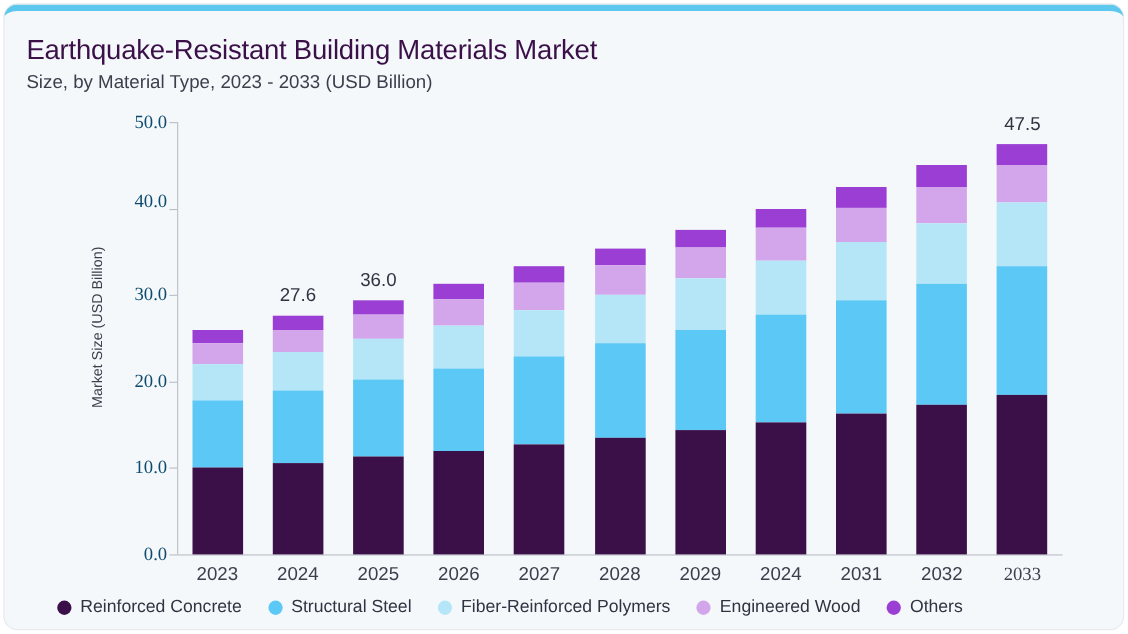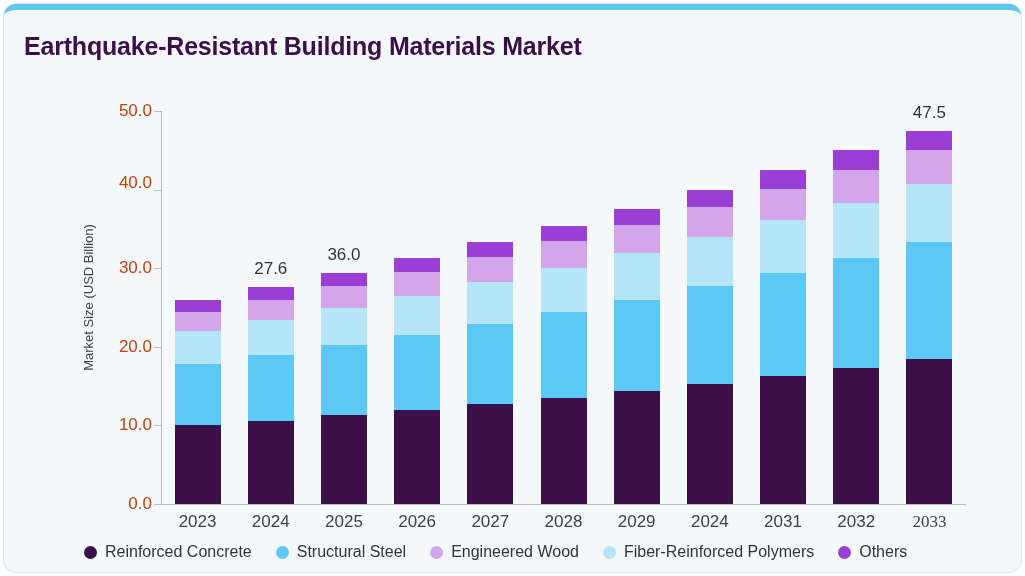--- a/index.html
+++ b/index.html
@@ -15,21 +15,21 @@
     background:#f4f8fb;
     border-radius:12px;
     border-top:6px solid #5cc8ee;
     box-sizing:border-box;
     box-shadow:0 0 0 1px #e3e9ee;
     overflow:hidden;
   }
   
   .title{
     position:absolute;left:20px;top:22px;
-    font-size:25px;font-weight:bold;color:#3b1049;
+    font-size:25px;font-weight:normal;color:#3b1049;
     letter-spacing:-0.2px;white-space:nowrap;
   }
   .subtitle{
     position:absolute;left:20px;top:55px;
     font-size:17px;color:#3a3f4b;white-space:nowrap;
   }
   
   .logo{position:absolute;right:16px;top:22px;width:160px;height:52px;}
   .logo-marks{position:relative;height:30px;width:160px;}
   .logo-blk{position:absolute;top:0;width:50px;height:30px;background:#3b1049;overflow:hidden;}
@@ -52,23 +52,24 @@
     left:-26px;top:280px;
     width:220px;
     transform:rotate(-90deg);
     transform-origin:center center;
     text-align:center;
     font-size:13px;color:#3a3f4b;
     white-space:nowrap;
   }
   .ytick{
     position:absolute;right:0;
-    font-size:17px;color:#c2410c;
+    font-size:17px;color:#0c4a6e;
     text-align:left;white-space:nowrap;
     transform:translateY(-50%);
+    font-family:Liberation Serif, serif;
   }
   .ytick-wrap{position:absolute;left:86px;width:62px;height:1px;}
   .ytick-mark{position:absolute;left:150px;width:7px;height:1px;background:#b9bec6;}
   .axis-v{position:absolute;left:157px;top:101px;width:1px;height:393px;background:#b9bec6;}
   .axis-h{position:absolute;left:157px;top:494px;width:805px;height:1px;background:#b9bec6;}
   .bar{position:absolute;bottom:0;width:46px;}
   .seg{width:100%;}
   .xlabel{
     position:absolute;top:502px;
     font-size:17px;color:#3a3f4b;
@@ -76,33 +77,34 @@
     transform:translateX(-50%);
   }
   .dlabel{
     position:absolute;
     font-size:17px;color:#2f3440;
     text-align:center;white-space:nowrap;
     transform:translateX(-50%);
   }
   
   .legend{
-    position:absolute;left:80px;top:533px;
+    position:absolute;left:48px;top:533px;
     display:flex;align-items:center;
   }
   .leg-item{display:flex;align-items:center;margin-right:24px;}
   .leg-dot{width:13px;height:13px;border-radius:50%;margin-right:8px;flex:0 0 auto;}
   .leg-lbl{font-size:16px;color:#2f3440;white-space:nowrap;}
 </style>
 </head>
 <body>
 
 <div class="card">
 
   <div class="title">Earthquake-Resistant Building Materials Market</div>
+  <div class="subtitle">Size, by Material Type, 2023 - 2033 (USD Billion)</div>
 
 
   <div class="plot" id="plot">
     <div class="ytitle">Market Size (USD Billion)</div>
     <div class="axis-v"></div>
     <div class="axis-h"></div>
   <div class="ytick-wrap" style="top: 494px;">
         <div class="ytick">0.0</div>
       </div>
       <div class="ytick-mark" style="top: 494px;"></div>
@@ -222,25 +224,25 @@
   <div class="legend" id="legend">
       <div class="leg-item">
         <span class="leg-dot" style="background: rgb(59, 16, 73);"></span>
         <span class="leg-lbl">Reinforced Concrete</span>
       </div>
       <div class="leg-item">
         <span class="leg-dot" style="background: rgb(92, 200, 245);"></span>
         <span class="leg-lbl">Structural Steel</span>
       </div>
       <div class="leg-item">
+        <span class="leg-dot" style="background: rgb(181, 230, 248);"></span>
+        <span class="leg-lbl">Fiber-Reinforced Polymers</span>
+      </div>
+      <div class="leg-item">
         <span class="leg-dot" style="background: rgb(211, 166, 236);"></span>
         <span class="leg-lbl">Engineered Wood</span>
       </div>
       <div class="leg-item">
-        <span class="leg-dot" style="background: rgb(181, 230, 248);"></span>
-        <span class="leg-lbl">Fiber-Reinforced Polymers</span>
-      </div>
-      <div class="leg-item">
         <span class="leg-dot" style="background: rgb(155, 63, 212);"></span>
         <span class="leg-lbl">Others</span>
       </div>
     </div>
 </div>
 
 </body></html>

